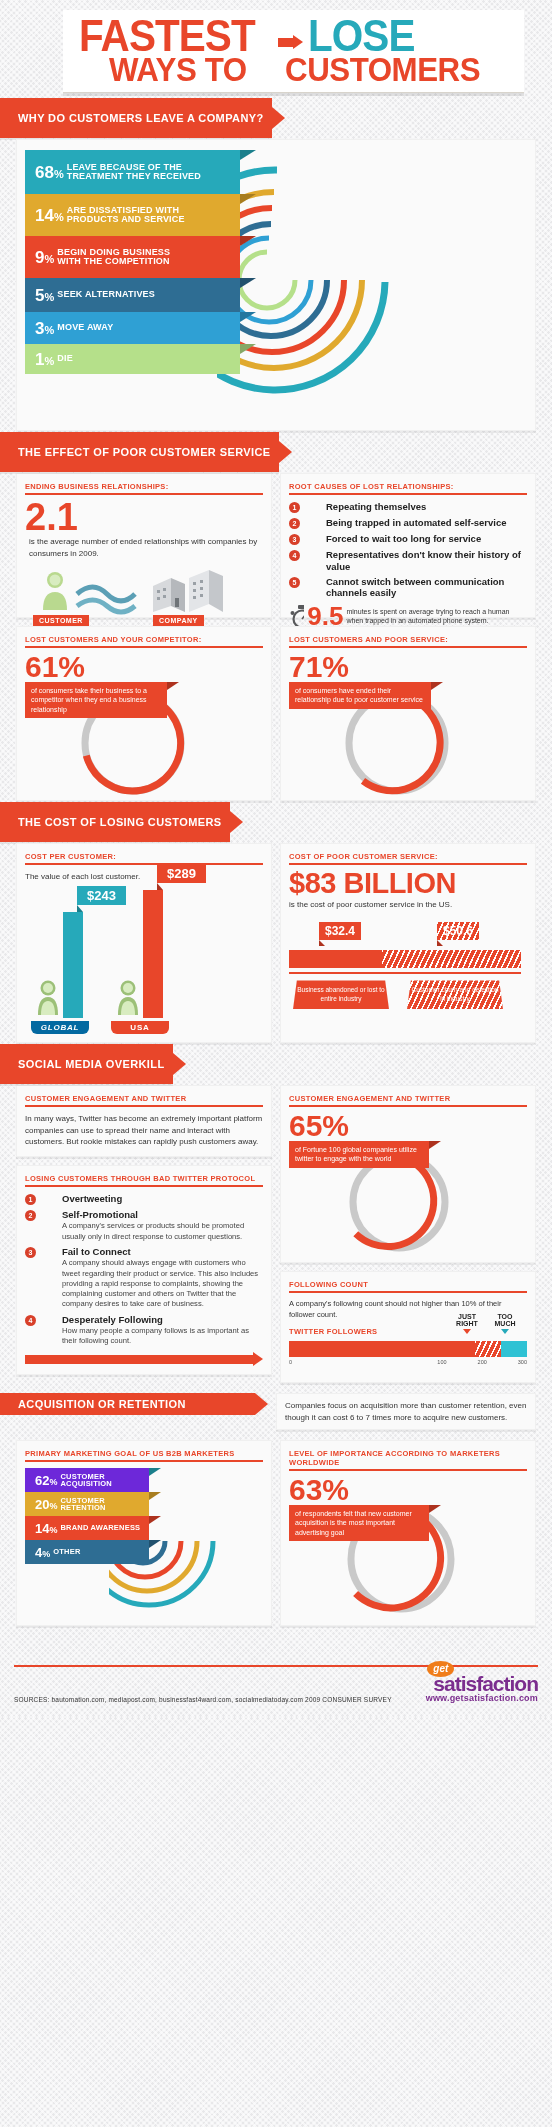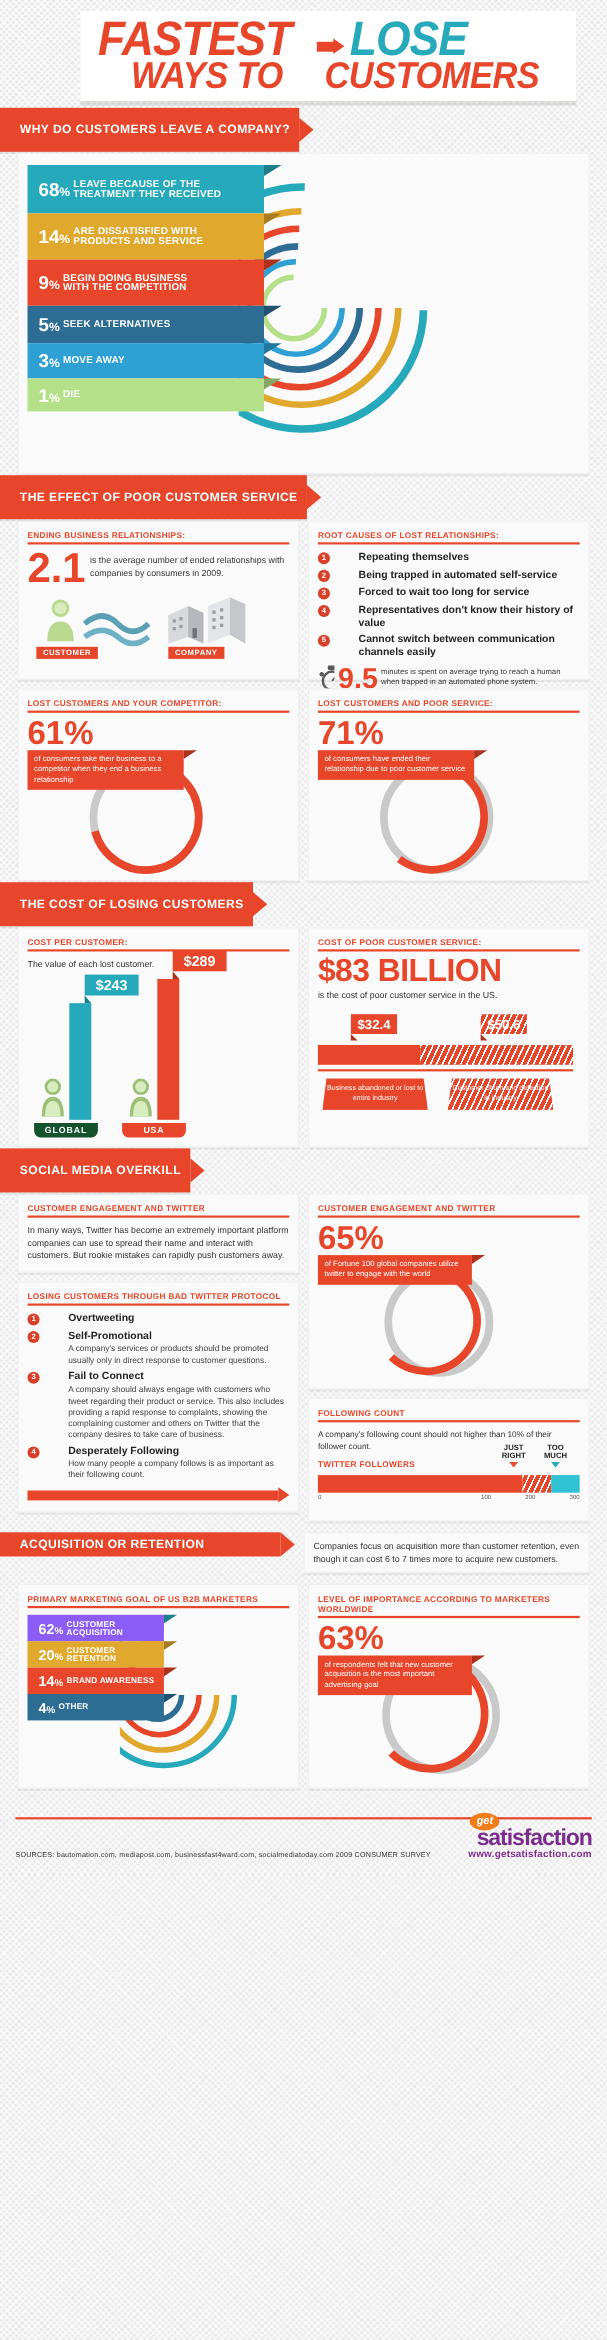--- a/index.html
+++ b/index.html
@@ -10,21 +10,21 @@
     background:
       repeating-linear-gradient(135deg, rgba(255,255,255,.55) 0 2px, rgba(0,0,0,0) 2px 4px),
       repeating-linear-gradient(45deg, rgba(255,255,255,.55) 0 2px, rgba(0,0,0,0) 2px 4px),
       #e8e8ea;
     color: #2d2d2d;
     -webkit-font-smoothing: antialiased;
   }
   .page { width:552px; position:relative; padding-bottom:4px; }
 
   
-  .header-wrap { padding: 10px 0 4px 11px; font-style: italic; }
+  .header-wrap { padding: 10px 0 4px 1px; }
   .title-card {
     background:#fff;
     margin: 0 28px 0 62px;
     padding: 6px 10px 8px 16px;
     box-shadow: 0 3px 0 rgba(0,0,0,.10);
     border-bottom:1px solid #d8d4cc;
   }
   .title-row1 { display:flex; align-items:flex-end; line-height:.9; }
   .title-row2 { display:flex; align-items:flex-end; line-height:.9; margin-top:-2px; }
   .t-big {
@@ -106,21 +106,21 @@
   .base-lbl {
     color:#fff;font-family:"Liberation Sans Narrow","Liberation Sans",sans-serif;
     font-weight:bold;font-size:8px;letter-spacing:.8px;text-align:center;padding:2px 0;
   }
 
   .hatched {
     background-image: repeating-linear-gradient(115deg,#ffffff 0 1.5px,#e8462a 1.5px 5px);
   }
 
   
-  .footer { margin-top:15px; padding:11px 14px 10px 14px; }
+  .footer { margin-top:28px; padding:11px 14px 10px 14px; }
   .footer-rule { border-top:2px solid #e8462a; margin-bottom:6px; }
   .src { font-size:6.5px; color:#333; font-family:"Liberation Sans Narrow","Liberation Sans",sans-serif; letter-spacing:.2px;}
   .logo-get {
     background:#f07d1a;color:#fff;font-style:italic;font-weight:bold;font-size:10px;
     border-radius:50%; padding:3px 6px; display:inline-block; line-height:1;
   }
   .logo-sat { color:#7b2d8e;font-weight:bold;font-size:21px;letter-spacing:-1px;font-family:"Liberation Sans Narrow","Liberation Sans",sans-serif;}
   .logo-url { color:#7b2d8e;font-weight:bold;font-size:9px;font-family:"Liberation Sans Narrow","Liberation Sans",sans-serif;letter-spacing:.2px;}
 </style>
 </head>
@@ -207,21 +207,21 @@
   <div class="banner">
     <div class="bar">THE EFFECT OF POOR CUSTOMER SERVICE</div>
     <div class="tip"></div>
   </div>
 
   <div class="wrap">
     <div class="row">
 
       <div class="col card" style="padding:8px 8px 8px 8px; height:145px;">
         <div class="kicker kicker-rule">ENDING BUSINESS RELATIONSHIPS:</div>
-        <div style="display:flex; align-items:flex-start;">
+        <div style="display:flex; align-items:flex-start;flex-direction:column;">
           <div class="bignum" style="font-size:38px;">2.1</div>
           <div class="body-txt" style="margin-left:4px; padding-top:3px;">is the average number of ended relationships with companies by consumers in 2009.</div>
         </div>
 
         <div style="position:relative; height:62px; margin-top:4px;">
           <svg width="240" height="58" style="position:absolute;left:0;top:0;">
 
             <ellipse cx="30" cy="16" rx="8" ry="8" fill="#b9d98f"></ellipse>
             <path d="M18 46 q0 -18 12 -18 q12 0 12 18 z" fill="#b9d98f"></path>
             <ellipse cx="30" cy="16" rx="5.5" ry="5.5" fill="#d8ecc0"></ellipse>
@@ -339,21 +339,21 @@
           <div style="position:absolute; left:52px; bottom:122px;">
             <div class="tagbox" style="background:#26a9ba;">$243</div>
             <div style="width:0;height:0;border-left:6px solid #1b7f8c;border-top:7px solid transparent;"></div>
           </div>
           <svg width="26" height="38" style="position:absolute; left:10px; bottom:17px;">
             <ellipse cx="13" cy="9" rx="7.5" ry="7.5" fill="#9cc078"></ellipse>
             <path d="M3 36 q0 -18 10 -18 q10 0 10 18 z" fill="#9cc078"></path>
             <ellipse cx="13" cy="9" rx="5" ry="5" fill="#d8ecc0"></ellipse>
             <path d="M6 36 q0 -14 7 -14 q7 0 7 14 z" fill="#d8ecc0"></path>
           </svg>
-          <div style="position:absolute; left:6px; bottom:0; width:58px; background:#14532d; border-radius:0 0 6px 6px;" class="base-lbl">GLOBAL</div>
+          <div style="position:absolute; left:6px; bottom:0; width:58px; background:#0369a1; border-radius:0 0 6px 6px;font-style:italic;" class="base-lbl">GLOBAL</div>
 
           <div style="position:absolute; left:118px; bottom:16px; width:20px; height:128px; background:#e8462a;"></div>
           <div style="position:absolute; left:132px; bottom:144px;">
             <div class="tagbox" style="background:#e8462a;">$289</div>
             <div style="width:0;height:0;border-left:6px solid #ad321e;border-top:7px solid transparent;"></div>
           </div>
           <svg width="26" height="38" style="position:absolute; left:90px; bottom:17px;">
             <ellipse cx="13" cy="9" rx="7.5" ry="7.5" fill="#9cc078"></ellipse>
             <path d="M3 36 q0 -18 10 -18 q10 0 10 18 z" fill="#9cc078"></path>
             <ellipse cx="13" cy="9" rx="5" ry="5" fill="#d8ecc0"></ellipse>
@@ -511,21 +511,21 @@
         <svg width="200" height="150" style="position:absolute; left:92px; top:26px;">
           <g fill="none" stroke-linecap="butt">
             <path d="M 40 10 A 64 64 0 1 0 104 74" stroke="#26a9ba" stroke-width="5"></path>
             <path d="M 38 24 A 50 50 0 1 0 88 74" stroke="#e0a92e" stroke-width="5"></path>
             <path d="M 36 38 A 36 36 0 1 0 72 74" stroke="#e8462a" stroke-width="5"></path>
             <path d="M 34 52 A 22 22 0 1 0 56 74" stroke="#2e6d93" stroke-width="5"></path>
           </g>
         </svg>
 
         <div style="width:124px; position:relative; z-index:2;">
-          <div class="sbar" style="background:#8b5cf6;height:24px;">
+          <div class="sbar" style="background:#6d28d9;height:24px;">
             <span class="pct" style="font-size:13px;">62<span class="sym" style="font-size:9px">%</span></span>
             <span class="lbl" style="font-size:7.5px;">CUSTOMER ACQUISITION</span>
             <span style="position:absolute;right:-12px;top:0;width:0;height:0;border-left:12px solid #1b7f8c;border-bottom:8px solid transparent;"></span>
           </div>
           <div class="sbar" style="background:#e0a92e;height:24px;">
             <span class="pct" style="font-size:13px;">20<span class="sym" style="font-size:9px">%</span></span>
             <span class="lbl" style="font-size:7.5px;">CUSTOMER RETENTION</span>
             <span style="position:absolute;right:-12px;top:0;width:0;height:0;border-left:12px solid #a87d1f;border-bottom:8px solid transparent;"></span>
           </div>
           <div class="sbar" style="background:#e8462a;height:24px;">

